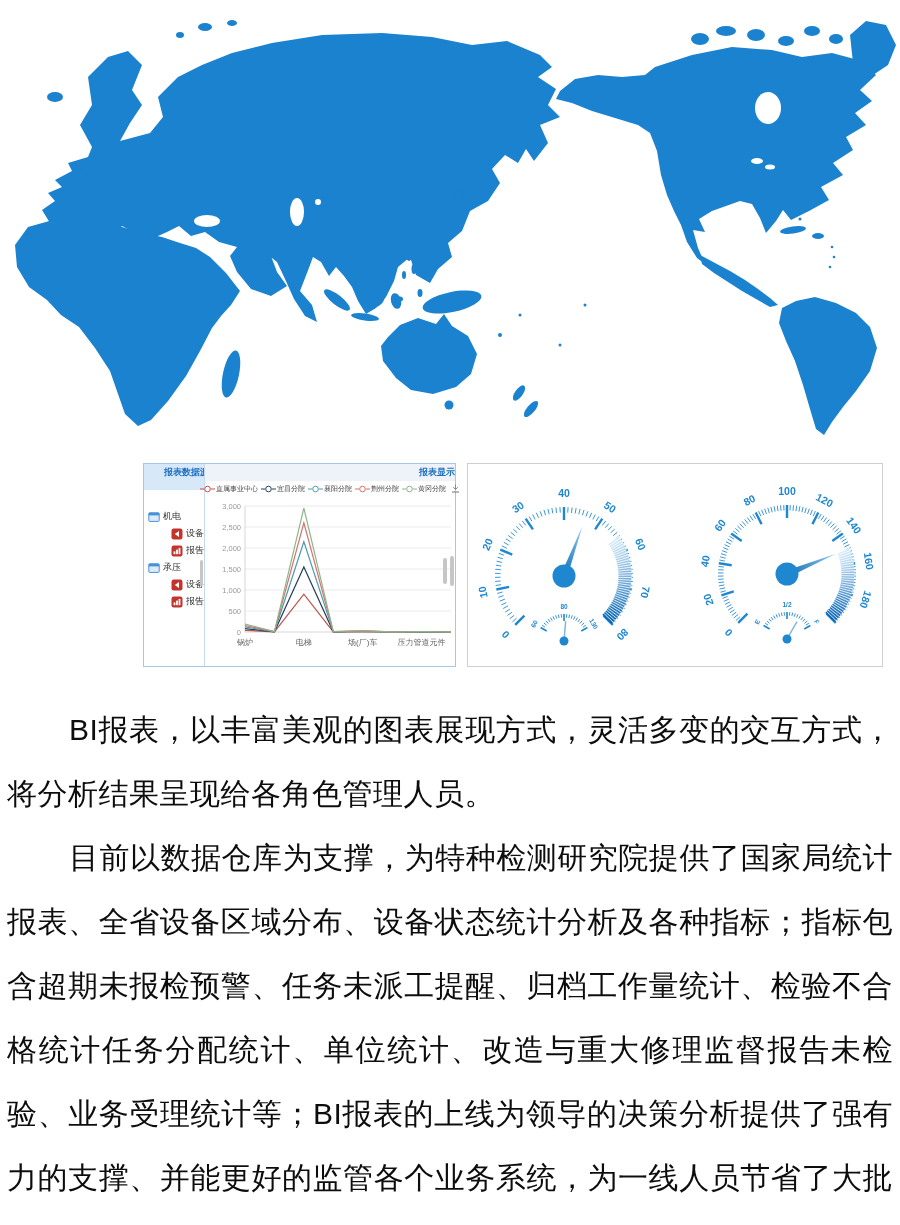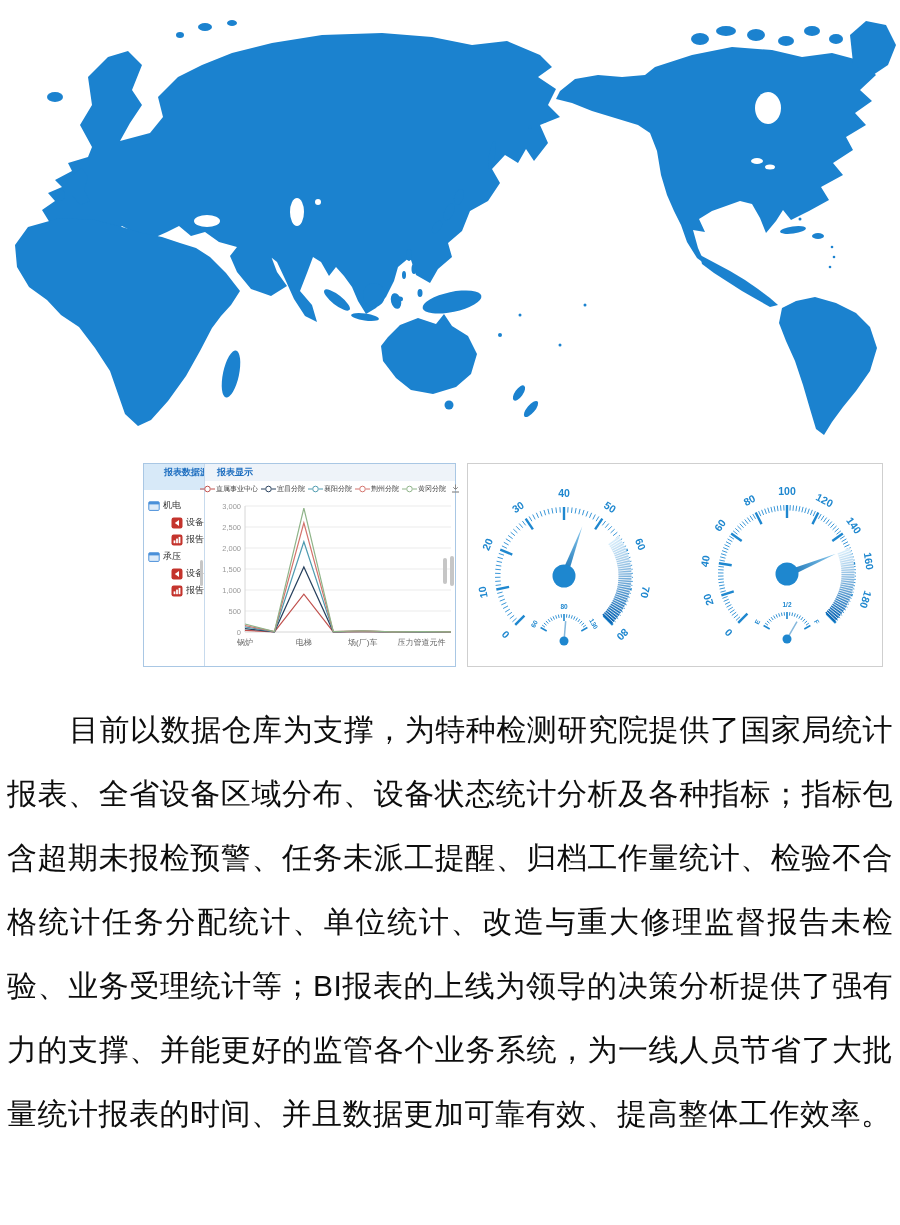--- a/index.html
+++ b/index.html
@@ -6,27 +6,27 @@
   .page{position:relative;width:900px;height:1225px;background:#ffffff;overflow:hidden;
         font-family:"Liberation Sans","DejaVu Sans",sans-serif;}
   
   #map-wrap{position:absolute;left:0;top:4px;width:900px;height:452px;}
   
   #bi-panel{position:absolute;left:143px;top:463px;width:313px;height:204px;
             border:1px solid #a9c7e4;background:#fff;box-sizing:border-box;}
   #bi-sidebar{position:absolute;left:0;top:0;width:60px;height:100%;border-right:1px solid #c7daed;}
   #bi-sidebar .hdr{height:26px;line-height:17px;background:#d7e9f8;color:#1f6fc0;
                    font-size:9px;font-weight:bold;padding-left:20px;white-space:nowrap;overflow:hidden;}
-  .tree{padding:7px 0 0 4px;}
+  .tree{padding:18px 0 0 4px;}
   .tree-row{display:flex;align-items:center;height:17px;font-size:9px;color:#333;cursor:default;}
   .tree-row .ic{width:12px;height:12px;margin-right:3px;flex:0 0 auto;}
   .tree-child{margin-left:12px;justify-content:flex-end;}
   #bi-main{position:absolute;left:61px;top:0;right:0;bottom:0;}
   #bi-main .hdr{height:17px;line-height:17px;background:#eef3f9;color:#1f6fc0;
-                font-size:9px;font-weight:bold;padding-left:12px;}
+                font-size:9px;font-weight:bold;padding-left:6px;text-align:right;}
   #legend-row{display:flex;align-items:center;justify-content:center;gap:3px;
               height:15px;font-size:7px;color:#444;}
   .legend-item{display:flex;align-items:center;gap:1px;white-space:nowrap;}
   #download-btn{margin-left:2px;cursor:pointer;}
   .scroll-thumb{position:absolute;background:#c6c6c6;border-radius:2px;}
   
   #gauge-panel{position:absolute;left:467px;top:463px;width:416px;height:204px;
                border:1px solid #cfcfcf;background:#fff;box-sizing:border-box;overflow:hidden;}
   #gauge-left-svg{position:absolute;left:-10px;top:2px;}
   #gauge-right-svg{position:absolute;left:213px;top:0px;}
@@ -616,16 +616,17 @@
         <line x1="129.38268590217984" y1="161.5" x2="123.32050807568878" y2="165" stroke="#1e87cf" stroke-width="1.6"></line>
         <text x="76.55513627132908" y="160" text-anchor="middle" font-size="6.5" font-weight="bold" fill="#1e87cf" transform="rotate(-60 76.55513627132908 158)">E</text>
         <text x="106" y="143" text-anchor="middle" font-size="6.5" font-weight="bold" fill="#1e87cf" transform="rotate(0 106 141)">1/2</text>
         <text x="135.44486372867092" y="160" text-anchor="middle" font-size="6.5" font-weight="bold" fill="#1e87cf" transform="rotate(60 135.44486372867092 158)">F</text>
         <line x1="104" y1="178.46410161513776" x2="116" y2="157.67949192431124" stroke="#86b8dc" stroke-width="1.5"></line>
         <circle cx="106" cy="175" r="4.5" fill="#1e87cf"></circle>
       </svg>
   </div>
 
   <div id="body-text">
+    <p>BI报表，以丰富美观的图表展现方式，灵活多变的交互方式，将分析结果呈现给各角色管理人员。</p>
     <p>目前以数据仓库为支撑，为特种检测研究院提供了国家局统计报表、全省设备区域分布、设备状态统计分析及各种指标；指标包含超期未报检预警、任务未派工提醒、归档工作量统计、检验不合格统计任务分配统计、单位统计、改造与重大修理监督报告未检验、业务受理统计等；BI报表的上线为领导的决策分析提供了强有力的支撑、并能更好的监管各个业务系统，为一线人员节省了大批量统计报表的时间、并且数据更加可靠有效、提高整体工作效率。</p>
   </div>
 
 </div>
 
 </body></html>

